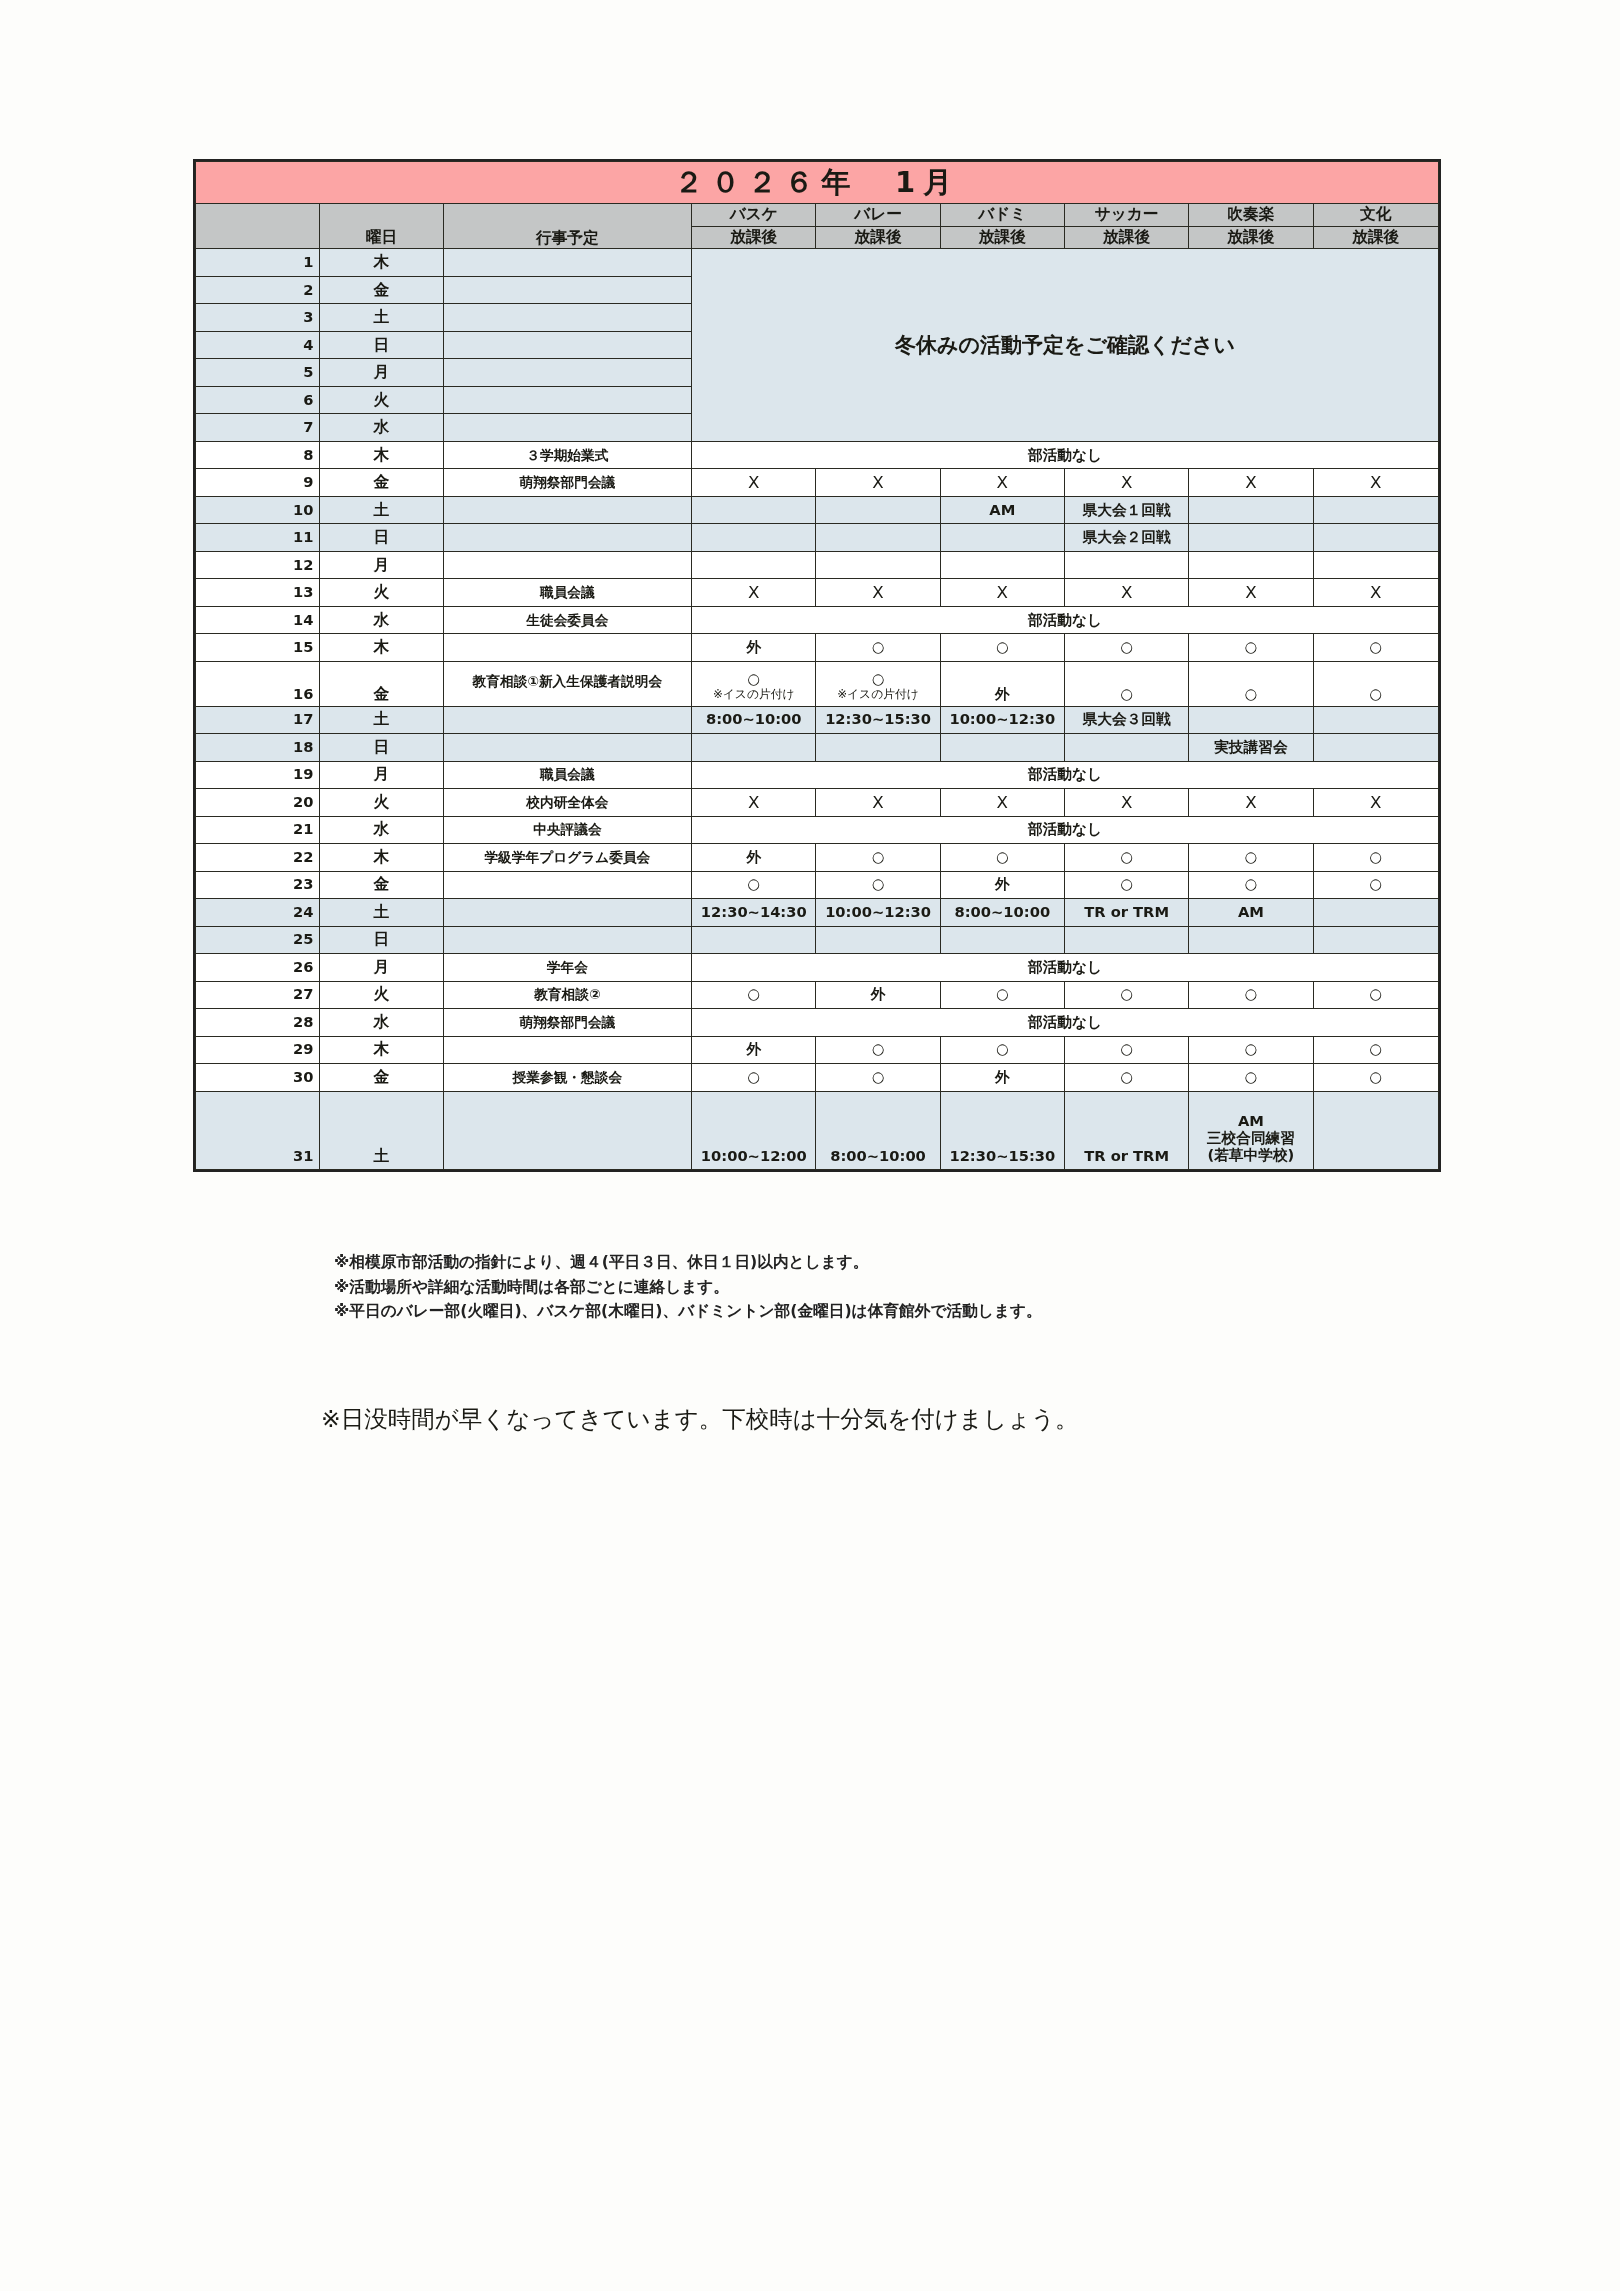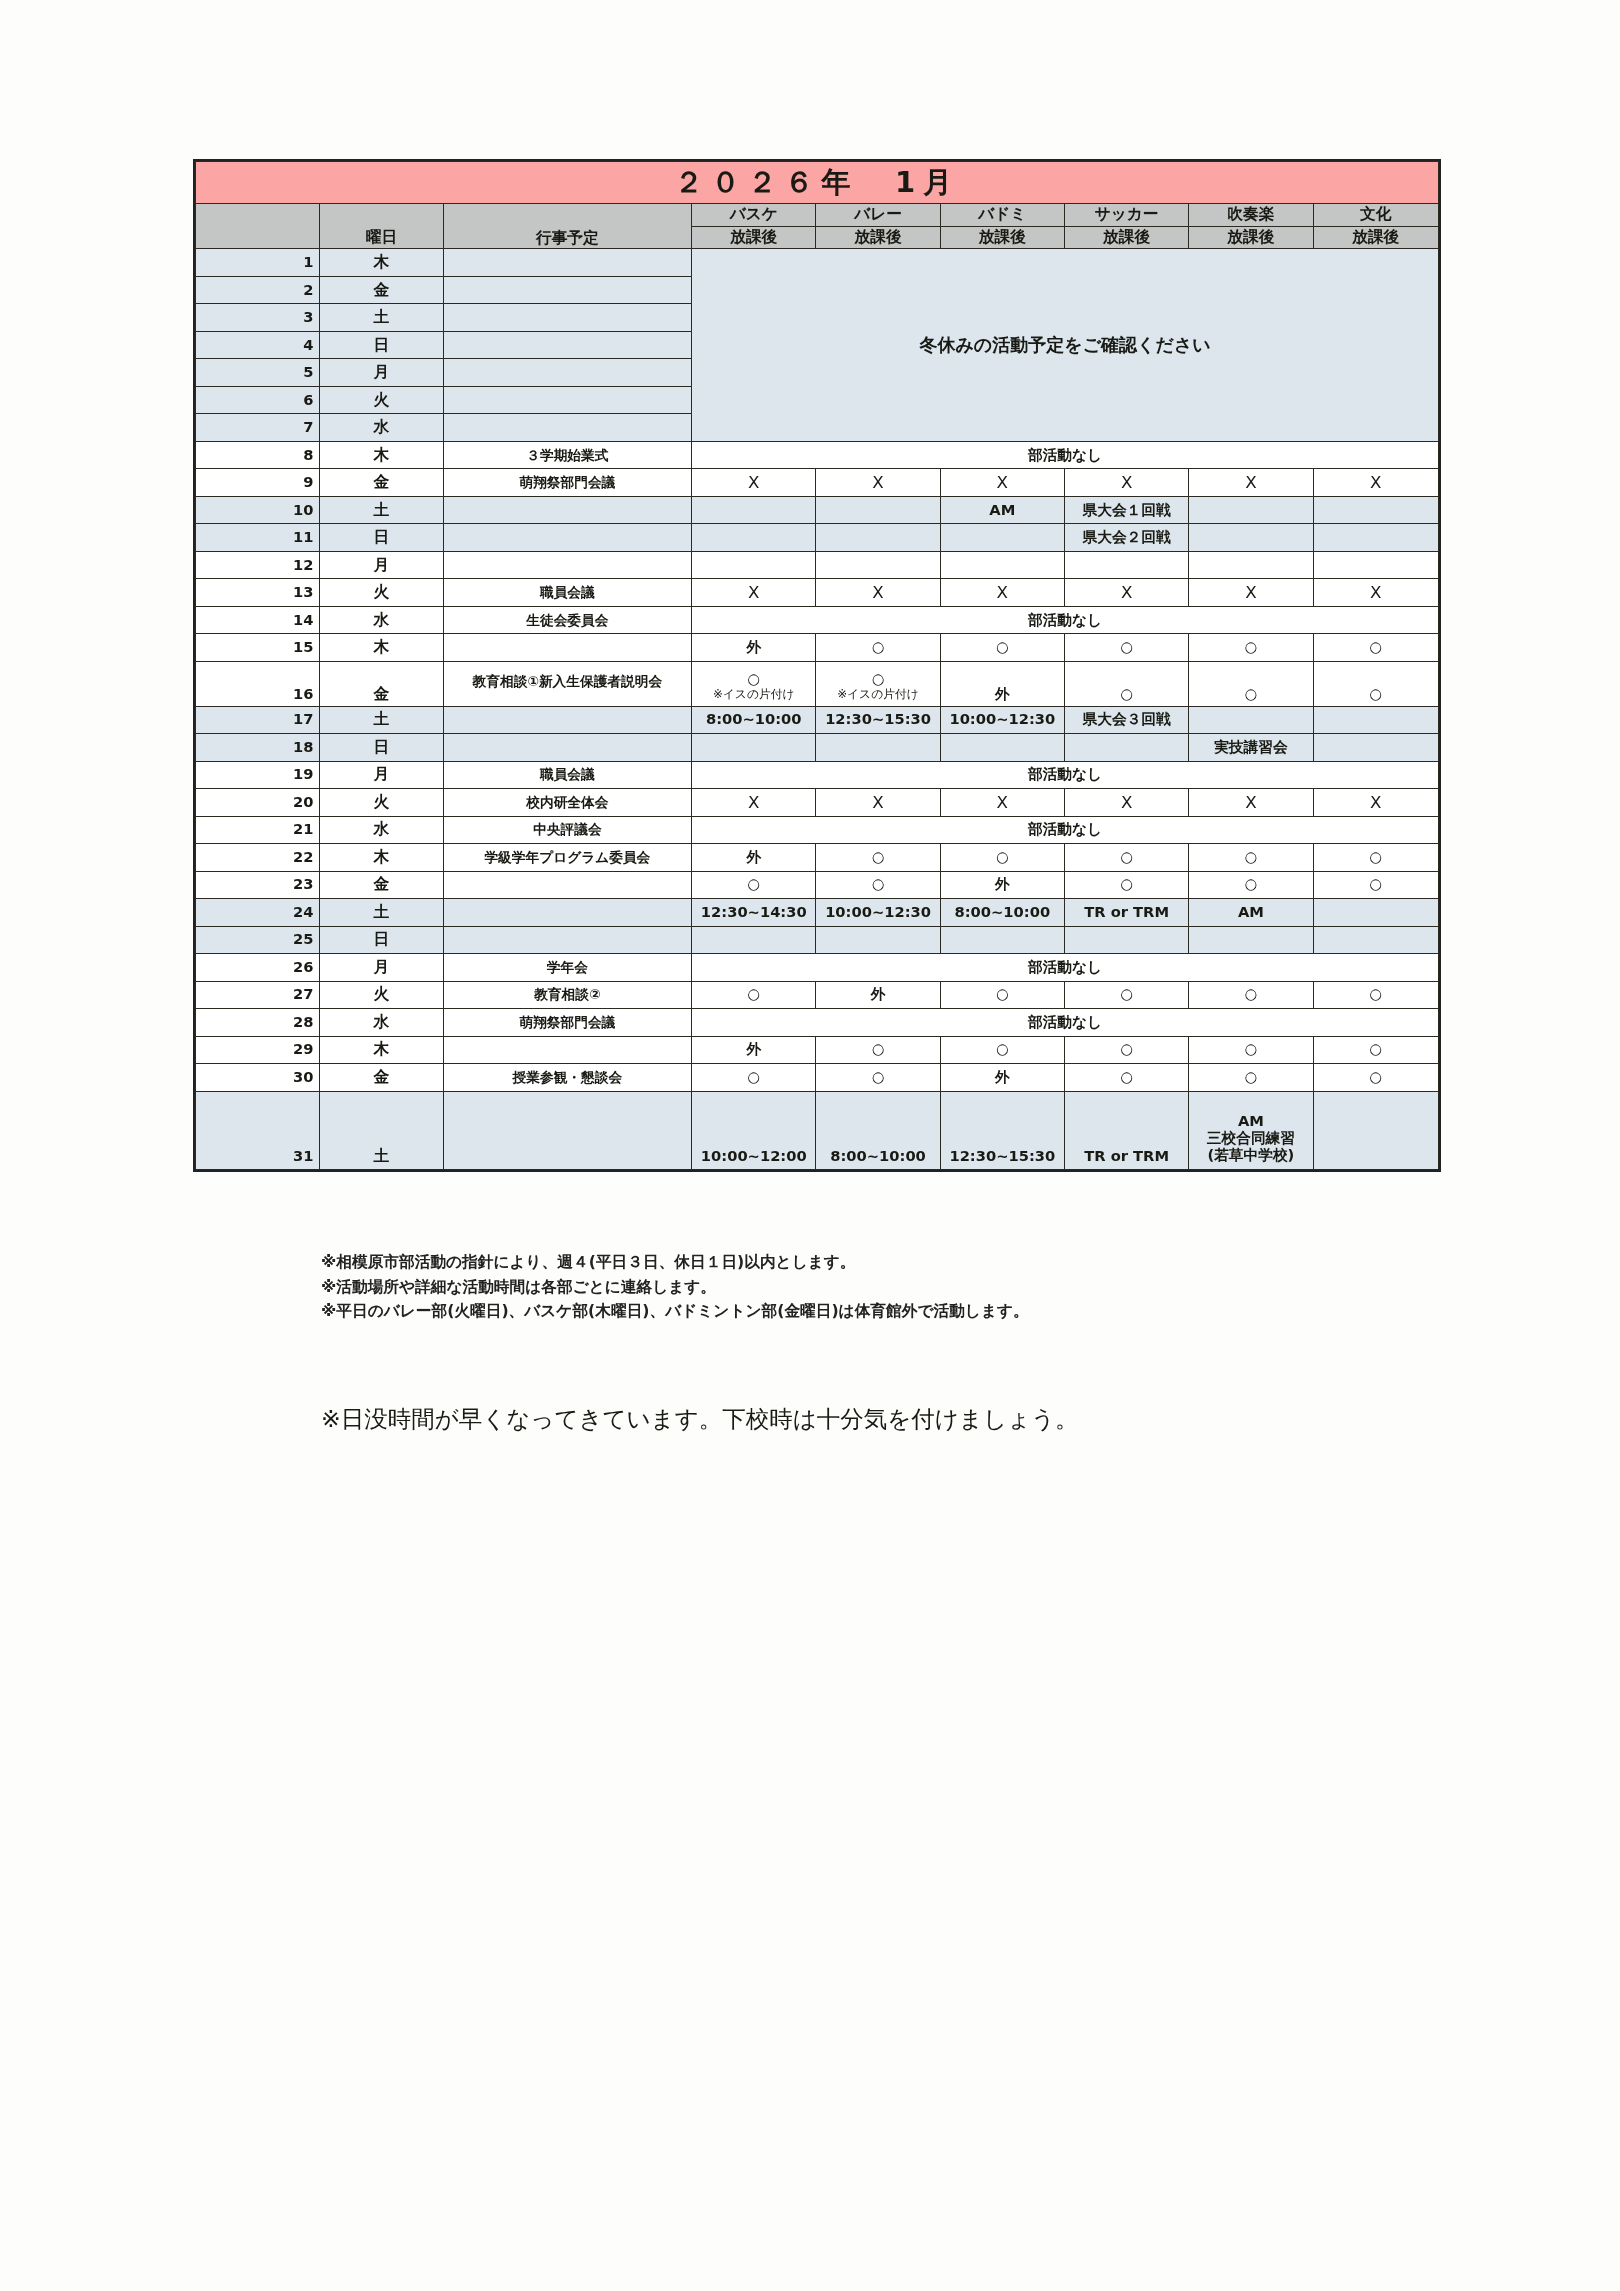--- a/index.html
+++ b/index.html
@@ -7,29 +7,29 @@
   #sheet { position:absolute; left:193px; top:159px; width:1244px; border:2px solid #222; }
   table { border-collapse:collapse; width:1244px; table-layout:fixed; }
   td { border:1.5px solid #2a2a22; padding:0; text-align:center; font-weight:bold; font-size:14.7px; height:26.5px; line-height:14.7px; overflow:hidden; white-space:nowrap; }
   .title { background:#fca5a5; height:41px; font-size:29px; letter-spacing:7.8px; text-align:center; }
   .hdr { background:#c4c6c6; font-size:15.7px; height:21.6px; }
   .shade td { background:#dce6ec; }
   .white td { background:#ffffff; }
   td.num { text-align:right; padding-right:5.9px; font-size:14.7px; }
   td.dow { font-size:15.7px; }
   td.event { font-size:13.7px; }
-  .winter { background:#dce6ec !important; font-size:18px; }
+  .winter { background:#dce6ec !important; font-size:21px; }
   .mark { font-weight:normal; font-size:14.7px; }
   .ev-x { font-weight:normal; font-size:16.7px; }
   .sub { display:block; font-size:11.8px; }
   .tall16 td { height:40px; vertical-align:bottom; padding-bottom:3.9px; }
   .tall16 td.mid { vertical-align:middle; }
   .tall31 td { height:72px; vertical-align:bottom; padding-bottom:5.9px; }
   .multi { white-space:normal; line-height:16.7px; }
-  #notes { position:absolute; left:321px; top:1250px; font-size:15.7px; font-weight:bold; line-height:24.5px; color:#222; }
+  #notes { position:absolute; left:334px; top:1250px; font-size:15.7px; font-weight:bold; line-height:24.5px; color:#222; }
   #notes2 { position:absolute; left:321px; top:1404px; font-size:23.5px; line-height:31px; color:#1a1a14; }
 </style>
 </head>
 <body>
 
 <div id="sheet">
   <table>
     <colgroup>
       <col style="width:124px">
         <col style="width:123px">

